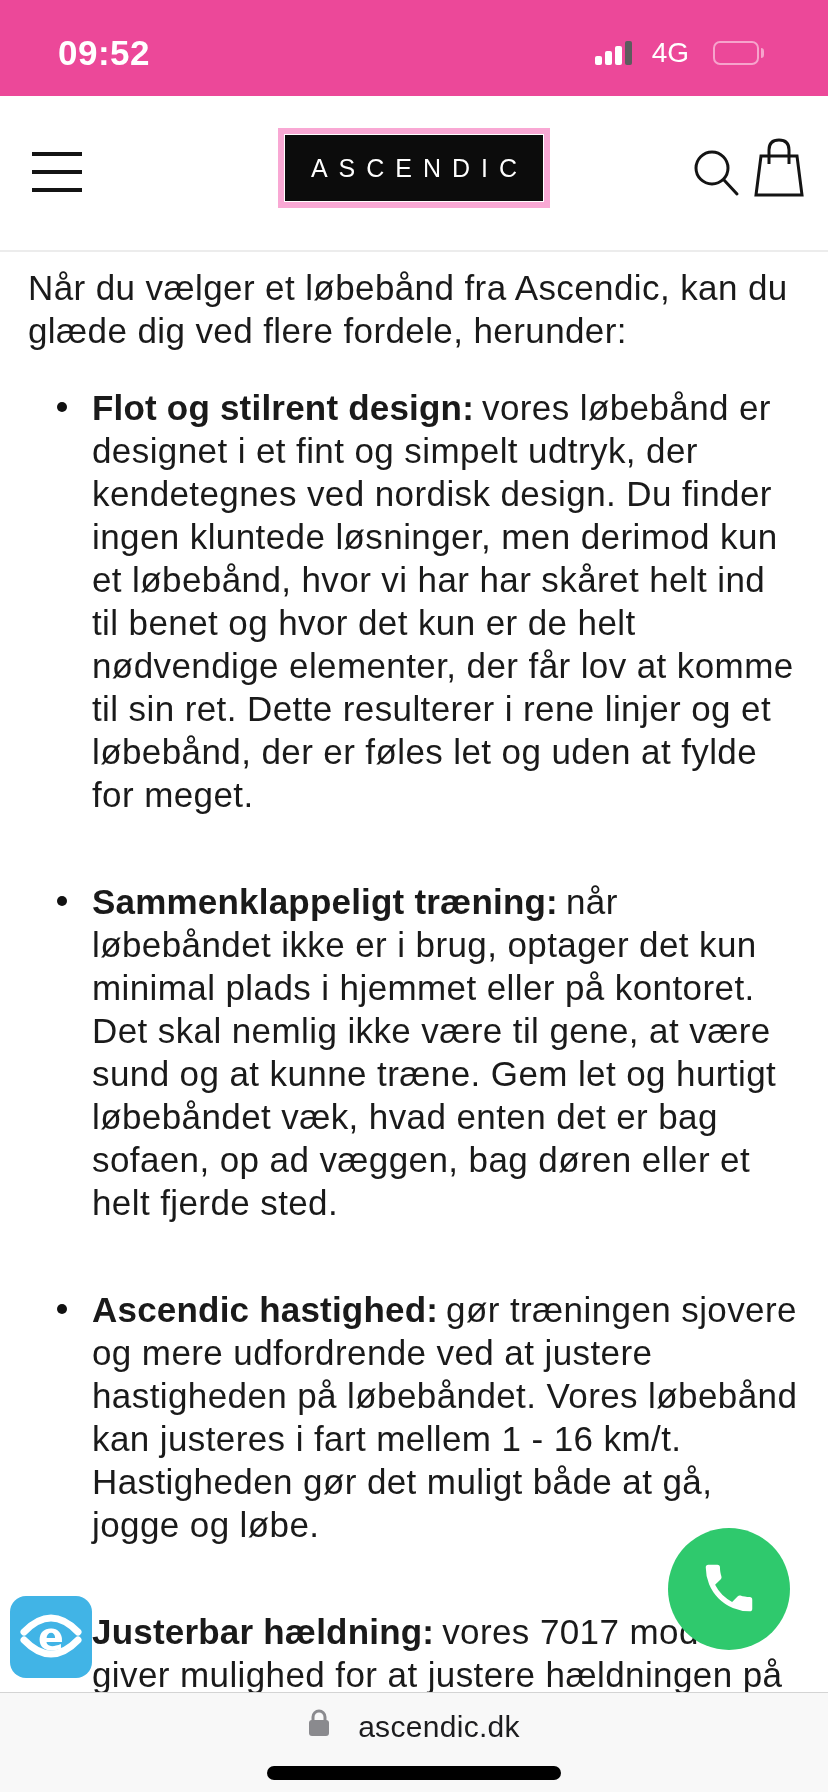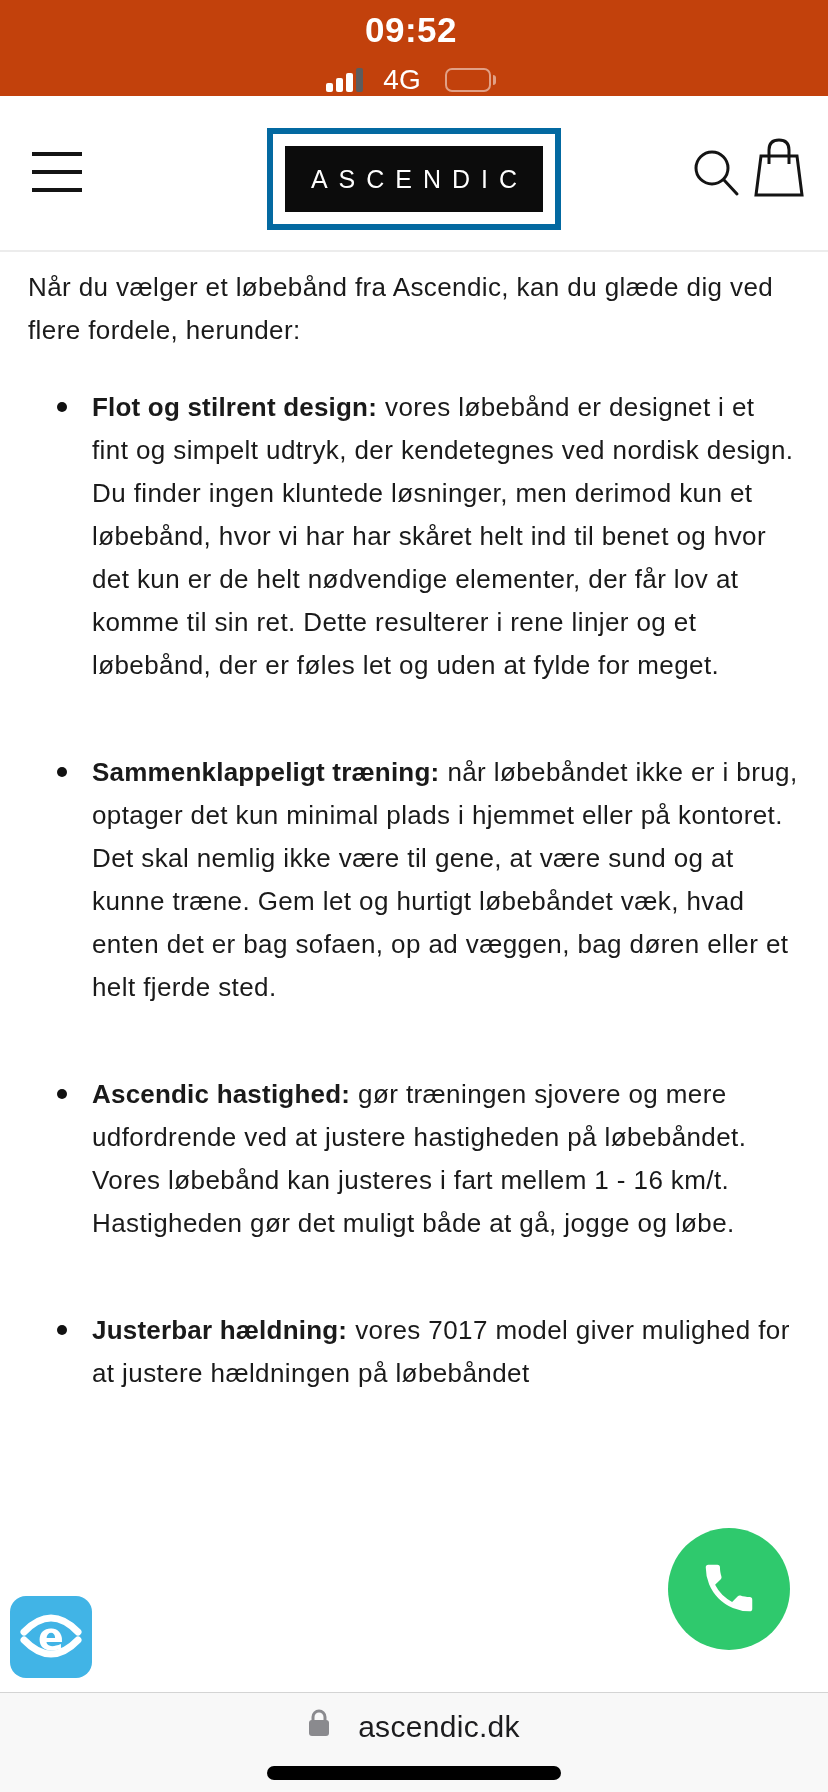--- a/index.html
+++ b/index.html
@@ -6,24 +6,23 @@
   html,body { background:#333; }
   .screen {
     position:relative; width:828px; height:1792px; margin:0 auto;
     background:#ffffff; overflow:hidden;
     font-family:"Liberation Sans", sans-serif; color:#191919;
   }
 
   
   .status-bar {
     position:absolute; top:0; left:0; width:828px; height:96px;
-    background:#c2410c; color:#fff;
+    background:#ec4899; color:#fff;
     display:flex; align-items:center; justify-content:space-between;
     padding:10px 64px 0 58px;
-    flex-direction:column;
   }
   .status-time { font-size:35px; font-weight:700; letter-spacing:.5px; }
   .status-right { display:flex; align-items:center; gap:20px; }
   .signal { display:flex; align-items:flex-end; gap:3px; height:24px; }
   .signal i { display:block; width:7px; border-radius:2px; background:#fff; }
   .signal .s1{height:9px;} .signal .s2{height:14px;} .signal .s3{height:19px;}
   .signal .s4{height:24px; background:#5c5c5e;}
   .net-label { font-size:28px; font-weight:400; }
   .battery { display:flex; align-items:center; }
   .battery-body {
@@ -38,36 +37,36 @@
 
   
   .site-header {
     position:absolute; top:96px; left:0; width:828px; height:156px;
     background:#fff; border-bottom:2px solid #ececec;
   }
   .hamburger { position:absolute; left:32px; top:56px; width:50px; height:42px; cursor:pointer; }
   .hamburger i { display:block; width:50px; height:4px; background:#141414; margin-bottom:14px; }
   .logo-frame {
     position:absolute; left:50%; top:32px; transform:translateX(-50%);
-    border:6px solid #0369a1; background:#fff; padding:12px;
+    border:6px solid #f9a8d4; background:#fff; padding:1px;
   }
   .logo-inner {
     background:#0c0c0c; color:#fff; height:66px; min-width:258px;
     display:flex; align-items:center; justify-content:center;
     font-size:25px; letter-spacing:11px; padding:0 14px 0 25px; font-weight:400;
   }
   .icon-btn { position:absolute; background:none; border:none; cursor:pointer; }
   .search-btn { left:690px; top:52px; width:52px; height:52px; }
   .cart-btn { left:752px; top:42px; width:54px; height:62px; }
 
   
   .content {
     position:absolute; top:254px; left:0; width:828px; height:1438px;
     overflow:hidden; padding:12px 30px 0 28px;
-    font-size:26px; line-height:43px; letter-spacing:.4px; color:#1a1a1a;
+    font-size:35px; line-height:43px; letter-spacing:.4px; color:#1a1a1a;
   }
   .intro { margin:0 0 34px 0; }
   .benefits { list-style:none; }
   .benefits li { position:relative; padding-left:64px; }
   .benefits li + li { margin-top:64px; }
   .benefits li::before {
     content:""; position:absolute; left:29px; top:16px;
     width:10px; height:10px; border-radius:50%; background:#111;
   }
   .li-title { font-weight:700; margin-right:8px; letter-spacing:.2px; }

